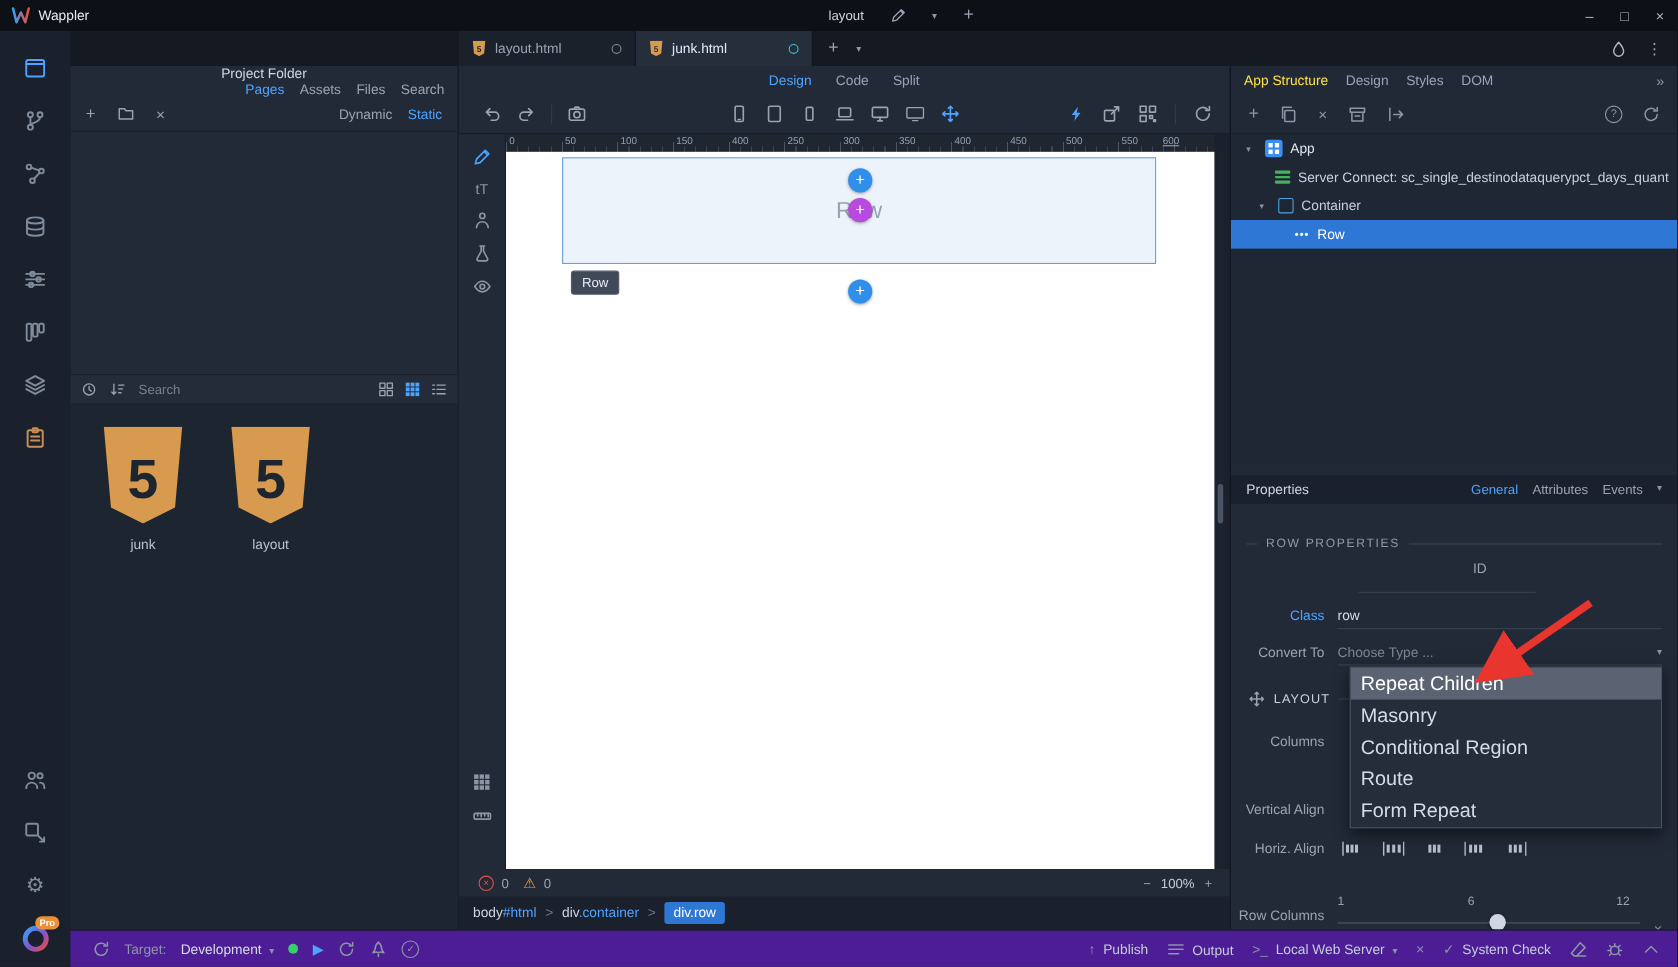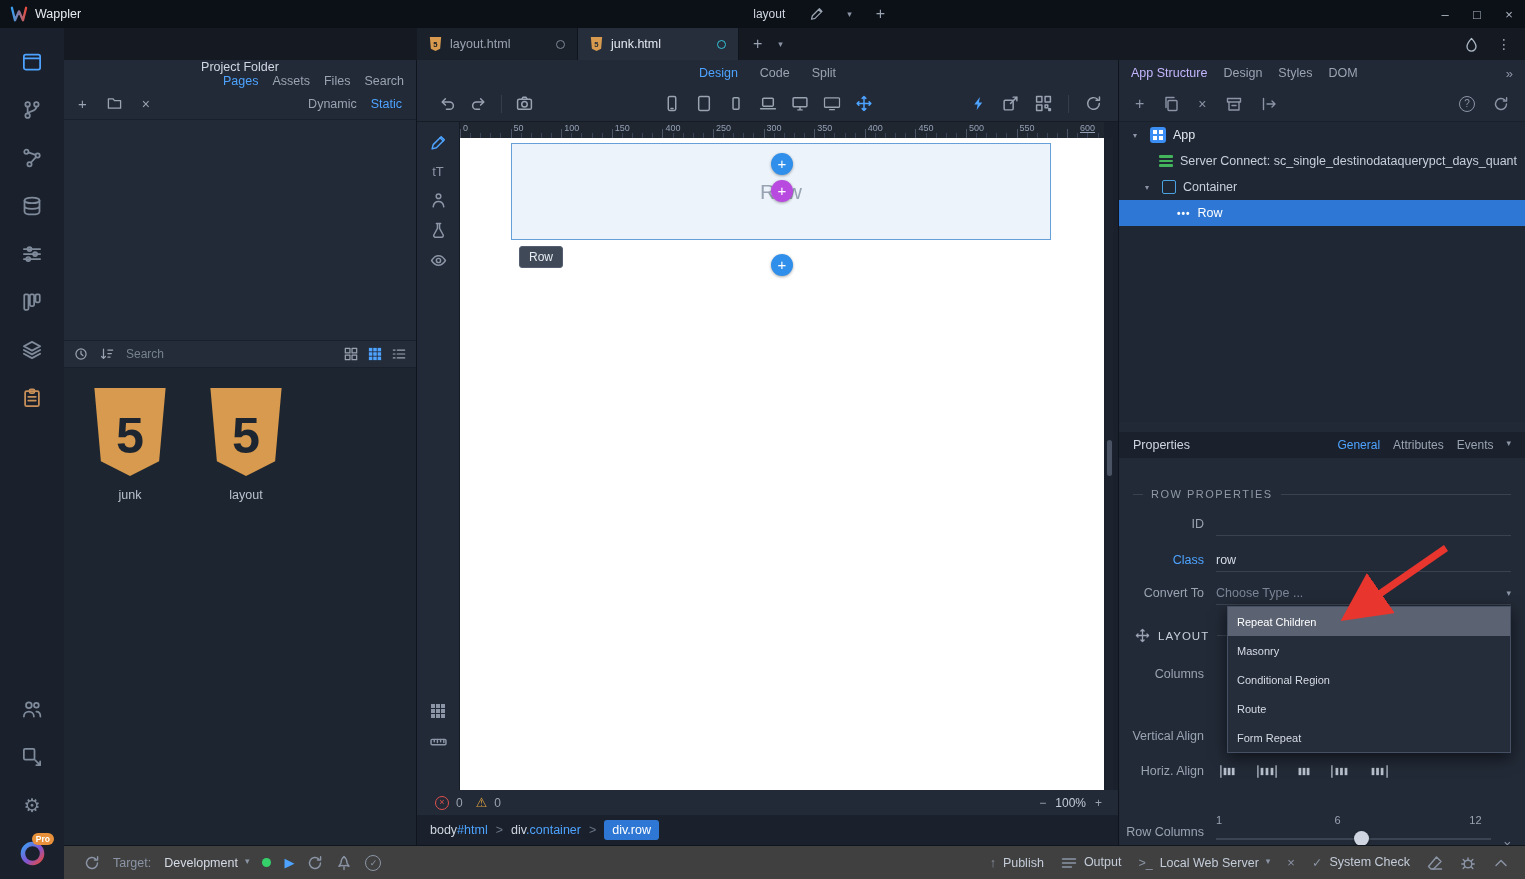--- a/index.html
+++ b/index.html
@@ -103,21 +103,21 @@
   .zoom{margin-left:auto;display:flex;align-items:center;gap:9px;}
   .zoom .zval{color:#c3ccd9;}
   .crumbs{position:absolute;left:0;top:755px;right:0;height:30px;background:#1a212c;display:flex;align-items:center;gap:8px;padding:0 13px;font-size:12.5px;color:#d0d6df;}
   .crumb-accent{color:#4da3ff;}
   .crumb-sep{color:#6b7687;}
   .chip{background:#2e77d4;color:#fff;border-radius:3px;padding:3px 8px;}
 
   
   .rpanel{position:absolute;left:1118px;top:60px;right:0;bottom:34px;background:#212936;border-left:1px solid #10151d;}
   .rp-tabs{position:absolute;left:0;top:0;right:0;height:26px;display:flex;align-items:center;gap:16px;padding:0 12px;font-size:12.5px;color:#9aa3b2;}
-  .rp-tabs .on{color:#c4b5fd;}
+  .rp-tabs .on{color:#fde047;}
   .rp-more{margin-left:auto;color:#8b95a6;font-size:13px;}
   .rp-toolbar{position:absolute;left:0;top:26px;right:0;height:36px;display:flex;align-items:center;gap:19px;padding:0 16px;color:#8b95a6;border-bottom:1px solid #1a202b;}
   .rp-toolbar .ic{width:16px;height:16px;}
   .rp-tb-right{margin-left:auto;display:flex;gap:18px;align-items:center;}
   .qmark{width:16px;height:16px;border:1.3px solid #8b95a6;border-radius:50%;font-size:10px;display:flex;align-items:center;justify-content:center;}
   .rp-tree{position:absolute;left:0;top:62px;right:0;height:300px;background:#1f2734;}
   .trow{height:26px;display:flex;align-items:center;gap:7px;font-size:12.5px;color:#c7cfdb;white-space:nowrap;overflow:hidden;}
   .trow .chev{font-size:8px;width:10px;}
   .t0{padding-left:14px;color:#e2e7ef;}
   .t1{padding-left:40px;}
@@ -151,34 +151,34 @@
   .abtn{width:28px;height:20px;display:flex;align-items:center;justify-content:center;color:#b8c0cd;}
   .abtn svg{width:20px;height:15px;}
   .checkbox{width:15px;height:15px;border:1.5px solid #8b95a6;border-radius:2px;margin-right:9px;flex:none;}
   .sliderwrap{flex:1;position:relative;height:40px;}
   .sliderwrap .snum{position:absolute;top:2px;font-size:11px;color:#9aa3b2;}
   .strack{position:absolute;left:0;right:0;top:26px;height:2px;background:#3a4452;}
   .shandle{position:absolute;top:19px;left:50%;width:15px;height:15px;border-radius:50%;background:#cfd6e2;box-shadow:0 1px 3px rgba(0,0,0,.4);}
   .sclear{color:#8b95a6;font-size:13px;margin-left:12px;align-self:flex-end;padding-bottom:2px;}
 
   .dropdown{position:absolute;left:108px;top:546px;width:284px;background:#252d3a;border:1px solid #455065;box-shadow:0 5px 14px rgba(0,0,0,.55);z-index:20;}
-  .dd-item{height:29px;display:flex;align-items:center;padding:0 9px;font-size:11px;color:#d6dce6;}
+  .dd-item{height:29px;display:flex;align-items:center;padding:0 9px;font-size:18px;color:#d6dce6;}
   .dd-item.hl{background:#5b6372;color:#fff;}
 
   
-  .statusbar{position:absolute;left:64px;right:0;bottom:0;height:34px;background:#404040;border-top:1px solid #10161e;display:flex;align-items:center;z-index:6;font-size:12.5px;}
+  .statusbar{position:absolute;left:64px;right:0;bottom:0;height:34px;background:#4c1d95;border-top:1px solid #10161e;display:flex;align-items:center;z-index:6;font-size:12.5px;}
   .sb-left{display:flex;align-items:center;gap:13px;padding-left:20px;}
   .sb-right{margin-left:auto;display:flex;align-items:center;gap:17px;padding-right:16px;}
   .statusbar .ic{width:16px;height:16px;color:#8b95a6;}
   .mut{color:#8b95a6;}
   .val{color:#d5dbe6;}
   .gdot{width:9px;height:9px;border-radius:50%;background:#35d06a;}
   .play{color:#4da3ff;font-size:13px;}
   .ckc{width:16px;height:16px;border:1.4px solid #8b95a6;border-radius:50%;color:#8b95a6;font-size:9px;display:flex;align-items:center;justify-content:center;}
-  .sb-item{display:flex;align-items:flex-start;gap:7px;color:#c3ccd9;}
+  .sb-item{display:flex;align-items:flex-end;gap:7px;color:#c3ccd9;}
   .sb-x{color:#8b95a6;font-size:13px;}
 
   .arrow-overlay{position:absolute;left:0;top:0;width:1525px;height:879px;pointer-events:none;z-index:30;}
 </style>
 </head>
 <body>
 
 <div class="app">
 
   <div class="titlebar">
@@ -518,21 +518,21 @@
           <span style="left: 104.2px;">100</span>
           <span style="left: 154.8px;">150</span>
           <span style="left: 205.4px;">400</span>
           <span style="left: 256px;">250</span>
           <span style="left: 306.6px;">300</span>
           <span style="left: 357.2px;">350</span>
           <span style="left: 407.8px;">400</span>
           <span style="left: 458.4px;">450</span>
           <span style="left: 509px;">500</span>
           <span style="left: 559.6px;">550</span>
-          <span style="left: 620px; text-decoration: underline;">600</span>
+          <span style="left: 597px; text-decoration: underline;">600</span>
         </div>
 
       <div class="canvas">
         <div class="row-el">
           <span class="row-label">Row</span>
         </div>
         <button class="plus" style="left:311px;top:15px;">+</button>
         <button class="plus purple" style="left:311px;top:42px;">+</button>
         <button class="plus" style="left:311px;top:116px;">+</button>
         <div class="row-tip">Row</div>
@@ -636,21 +636,21 @@
       </div>
     </div>
 
     <div class="props-body">
       <div class="sec-title">
         <span class="dash"></span>
         <span>ROW PROPERTIES</span>
         <span class="line"></span>
       </div>
 
-      <div class="prop-row" style="top:52px;">
+      <div class="prop-row" style="top:52px;flex-direction:column;">
         <span class="plabel">ID</span>
         <input class="pinput" style="">
       </div>
       <div class="prop-row" style="top:88px;">
         <span class="plabel bluel">Class</span>
         <input class="pinput" value="row" style="">
       </div>
       <div class="prop-row" style="top:121px;">
         <span class="plabel">Convert To</span>
         <div class="pselect">

